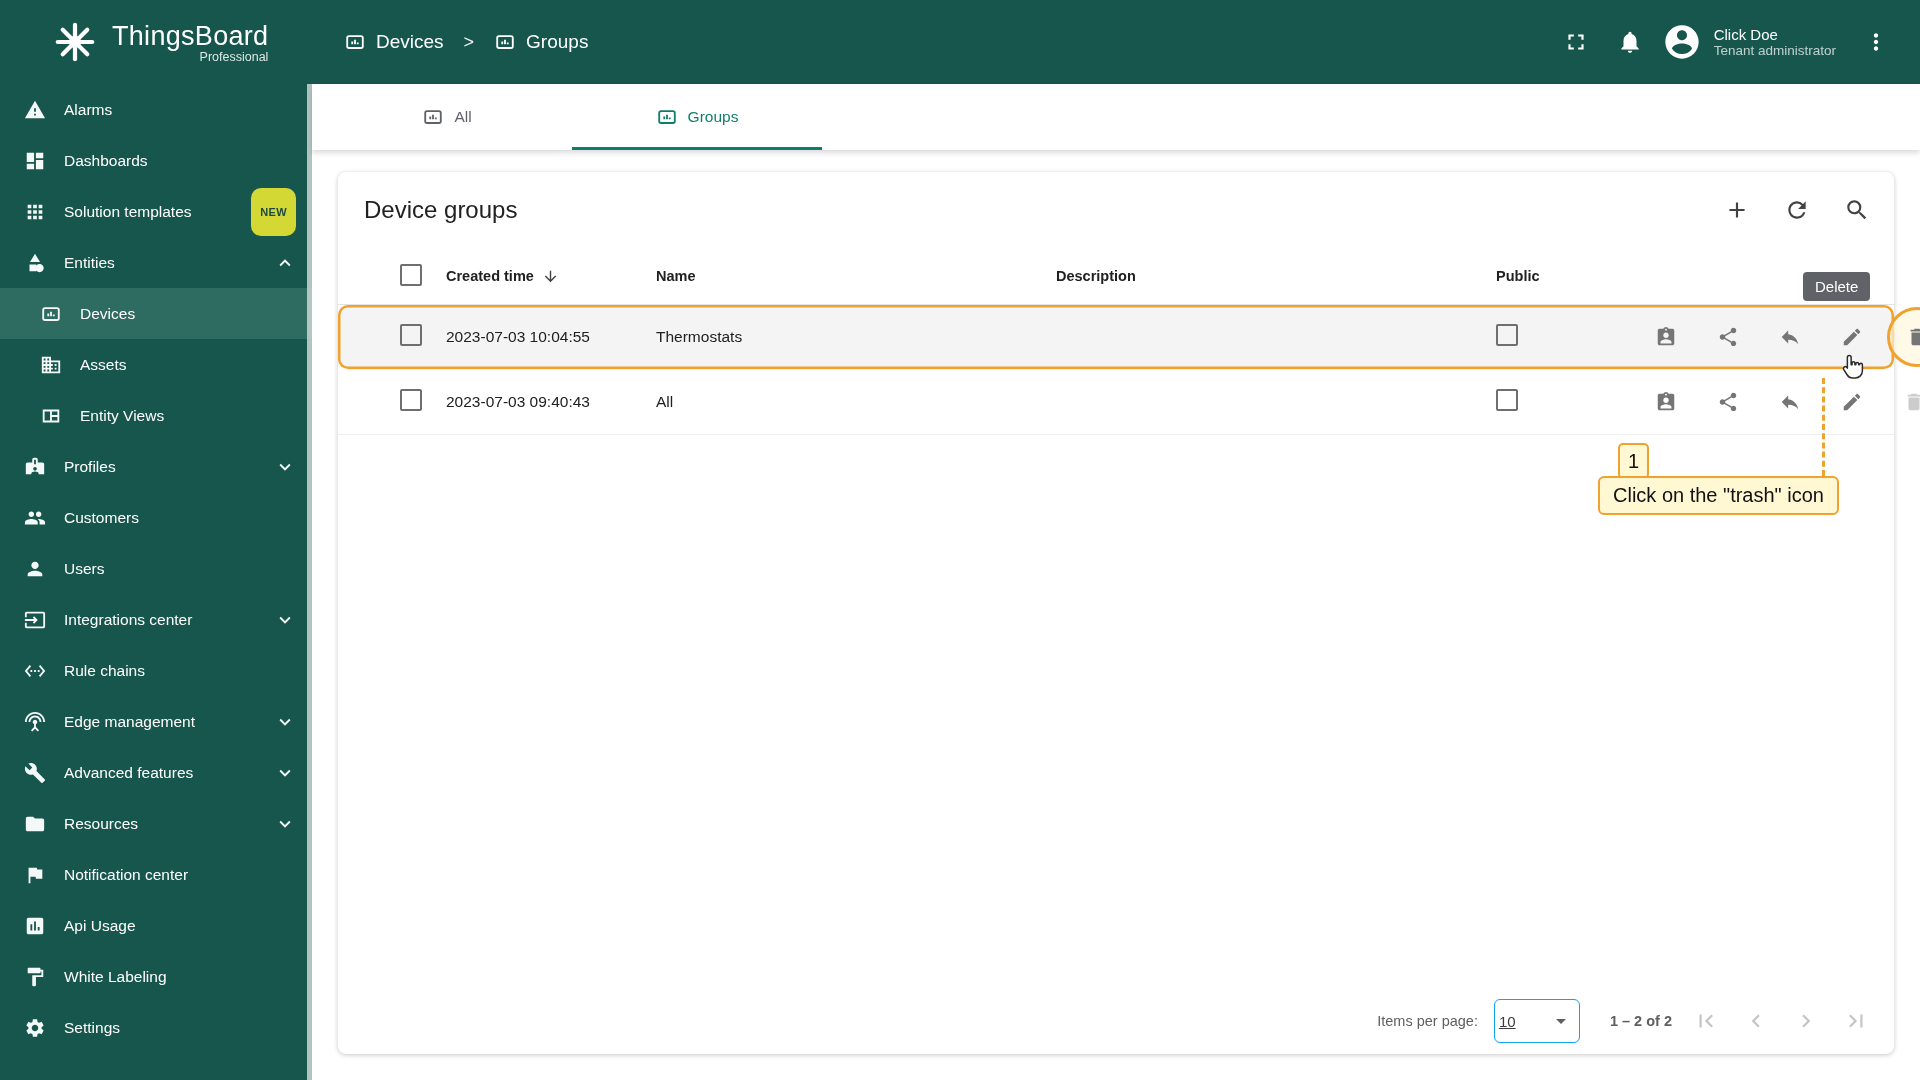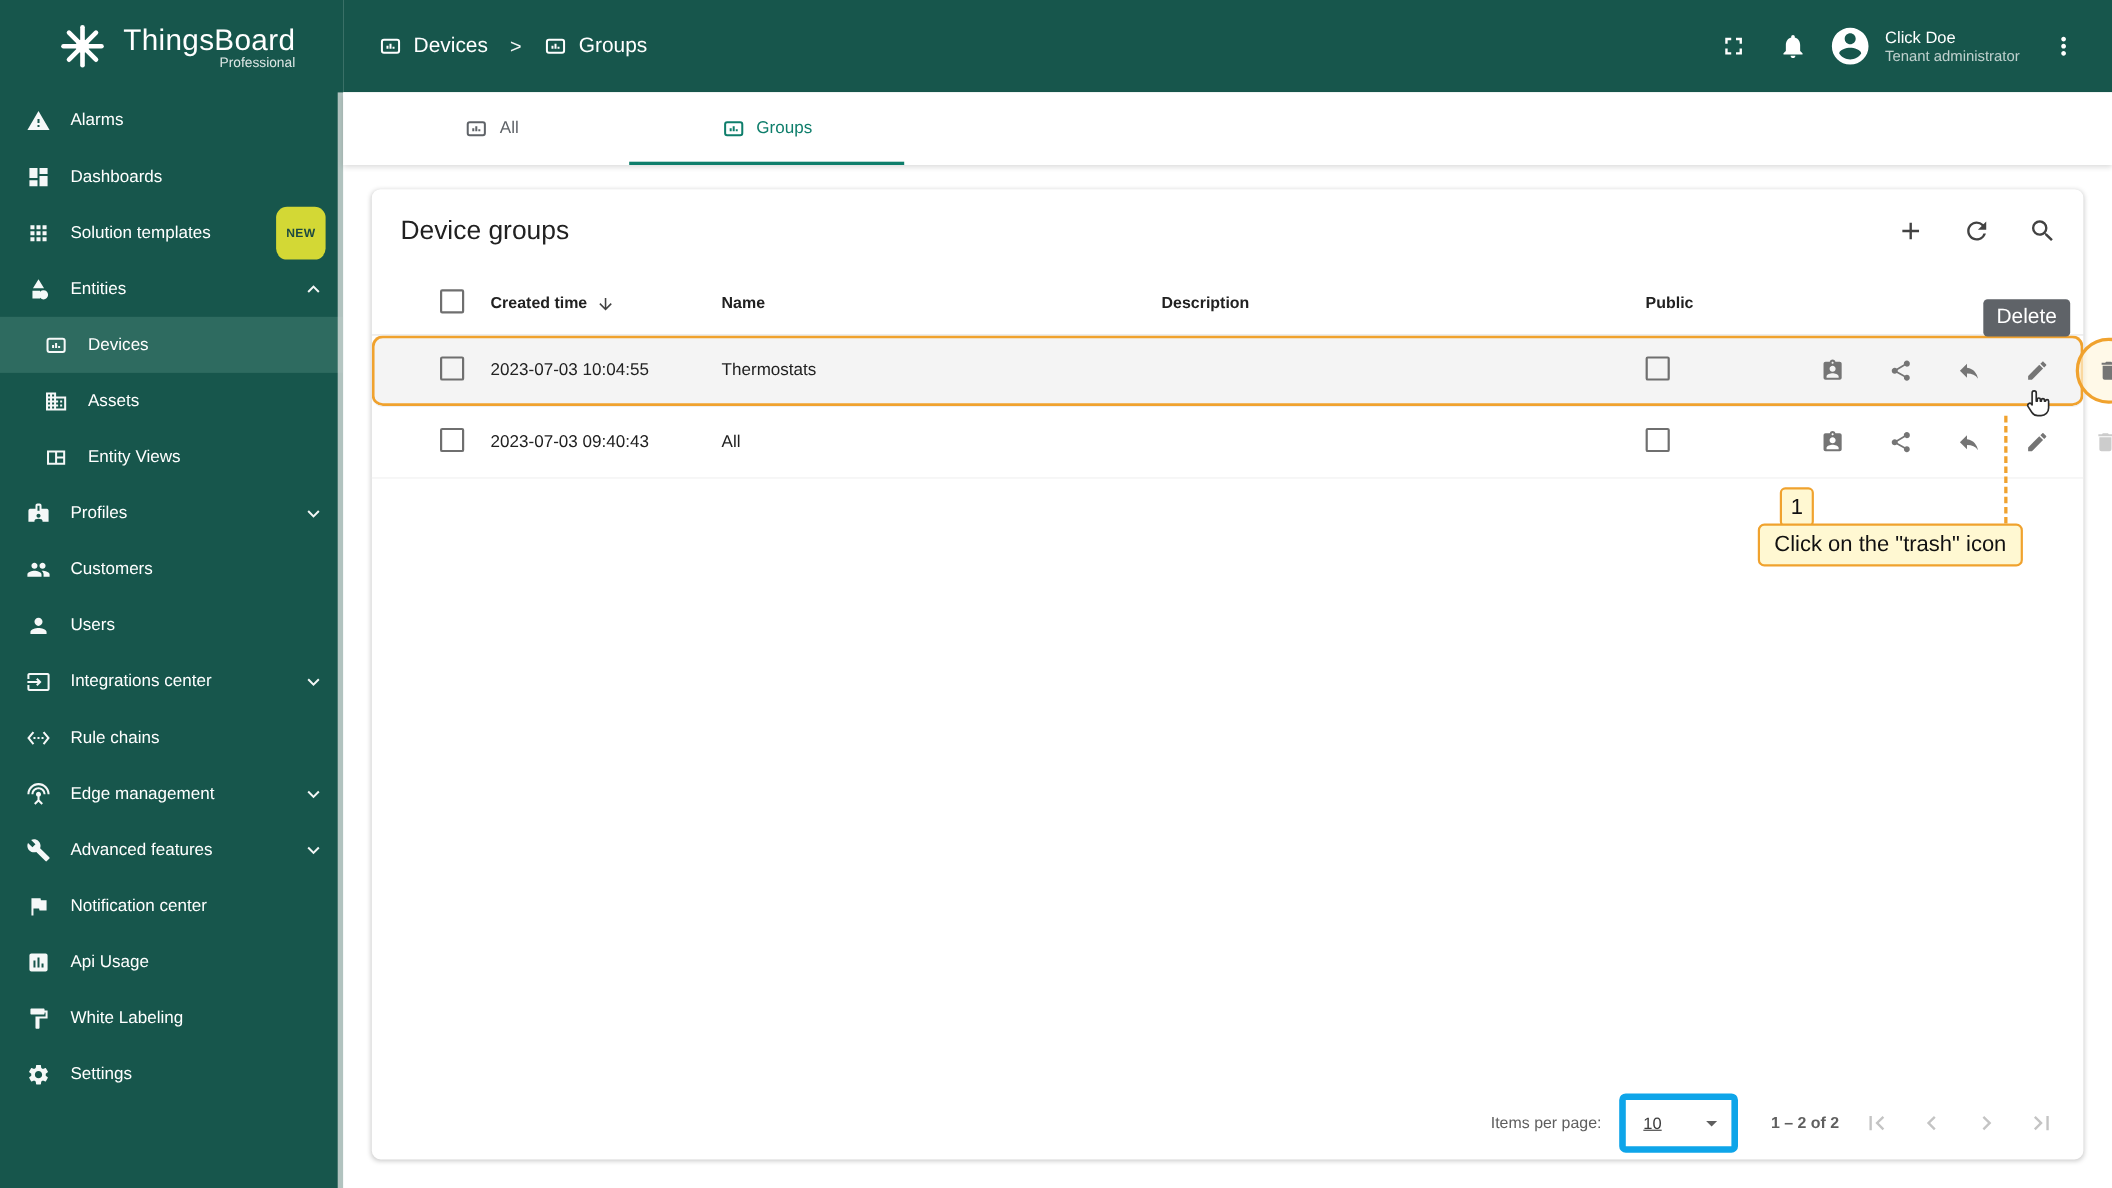--- a/index.html
+++ b/index.html
@@ -67,28 +67,28 @@
   .checkbox{width:18px;height:18px;border:2px solid #6f6f6f;border-radius:2px;display:inline-block;background:transparent;cursor:pointer;}
   .c-actions{display:flex;justify-content:flex-end;align-items:center;gap:22px;padding-right:28px;color:#757575;}
   .act{width:40px;height:40px;display:flex;align-items:center;justify-content:center;}
   .act>span{width:22px;height:22px;display:block;}
   .act.disabled{color:#cccccc;cursor:default;}
   .ring{width:54px;height:54px;margin:-7px -7px;border:3px solid var(--highlight,#F0A22E);border-radius:50%;display:flex;align-items:center;justify-content:center;background:rgba(255,246,220,.65);}
   .tbody{flex:1;min-height:0;}
 
   .paginator{height:66px;flex:none;display:flex;align-items:center;justify-content:flex-end;gap:6px;padding-right:16px;color:#5f5f5f;font-size:14.5px;}
   .pp-label{margin-right:10px;}
-  .pagesize{width:74px;height:42px;border:6px solid #0ea5e9;border-radius:6px;display:flex;align-items:center;padding:0 6px 0 16px;gap:4px;color:#3c3c3c;font-size:15px;cursor:pointer;text-decoration:underline;}
+  .pagesize{width:74px;height:42px;border:1px solid #0ea5e9;border-radius:6px;display:flex;align-items:center;padding:0 6px 0 4px;gap:4px;color:#3c3c3c;font-size:15px;cursor:pointer;text-decoration:underline;}
   .pagesize [data-icon]{width:24px;height:24px;color:#5f5f5f;margin-left:auto;}
   .range{margin:0 6px 0 24px;font-weight:bold;}
   .pbtn{width:44px;height:44px;display:flex;align-items:center;justify-content:center;color:#c4c4c4;}
   .pbtn>span{width:26px;height:26px;}
 
   
-  .tooltip{position:absolute;left:1803px;top:272px;background:var(--tooltip-bg,#5F6368);color:#fff;font-size:19px;padding:6px 12px;border-radius:4px;z-index:30;}
+  .tooltip{position:absolute;left:1803px;top:272px;background:var(--tooltip-bg,#5F6368);color:#fff;font-size:15px;padding:6px 12px;border-radius:4px;z-index:30;}
   .dash-line{position:absolute;left:1822px;top:378px;height:98px;width:0;border-left:3px dashed var(--highlight,#F0A22E);z-index:25;}
   .step-badge{position:absolute;left:1618px;top:443px;width:27px;height:32px;background:var(--annotation-bg,#FFF8D2);border:2px solid var(--highlight,#F0A22E);border-radius:5px;display:flex;align-items:center;justify-content:center;font-size:20px;color:#111;z-index:25;}
   .anno-label{position:absolute;left:1598px;top:476px;height:35px;padding:0 13px;background:var(--annotation-bg,#FFF8D2);border:2px solid var(--highlight,#F0A22E);border-radius:6px;display:flex;align-items:center;font-size:20px;color:#111;white-space:nowrap;z-index:25;}
   .cursor{position:absolute;left:1838px;top:350px;width:30px;height:32px;z-index:40;}
 </style>
 </head>
 <body>
 
 <div class="app">
 
@@ -237,20 +237,33 @@
             </svg>
           </span>
         </div>
         <div class="nav-item">
           <span class="nicon" data-icon="advanced">
             <svg viewBox="0 0 24 24" fill="currentColor" aria-hidden="true">
               <path d="M22.7 19l-9.1-9.1c.9-2.3.4-5-1.5-6.9-2-2-5-2.4-7.4-1.3L9 6 6 9 1.6 4.7C.4 7.1.9 10.1 2.9 12.1c1.9 1.9 4.6 2.4 6.9 1.5l9.1 9.1c.4.4 1 .4 1.4 0l2.3-2.3c.5-.4.5-1.1.1-1.4z"></path>
             </svg>
           </span>
           <span class="nlabel">Advanced features</span>
+          <span class="nchev" data-icon="expand-more">
+            <svg viewBox="0 0 24 24" fill="currentColor" aria-hidden="true">
+              <path d="M16.59 8.59L12 13.17 7.41 8.59 6 10l6 6 6-6z"></path>
+            </svg>
+          </span>
+        </div>
+        <div class="nav-item">
+          <span class="nicon" data-icon="resources">
+            <svg viewBox="0 0 24 24" fill="currentColor" aria-hidden="true">
+              <path d="M10 4H4c-1.1 0-2 .9-2 2v12c0 1.1.9 2 2 2h16c1.1 0 2-.9 2-2V8c0-1.1-.9-2-2-2h-8l-2-2z"></path>
+            </svg>
+          </span>
+          <span class="nlabel">Resources</span>
           <span class="nchev" data-icon="expand-more">
             <svg viewBox="0 0 24 24" fill="currentColor" aria-hidden="true">
               <path d="M16.59 8.59L12 13.17 7.41 8.59 6 10l6 6 6-6z"></path>
             </svg>
           </span>
         </div>
         <div class="nav-item">
           <span class="nicon" data-icon="notification">
             <svg viewBox="0 0 24 24" fill="currentColor" aria-hidden="true">
               <path d="M14.4 6L14 4H5v17h2v-7h5.6l.4 2h7V6z"></path>

